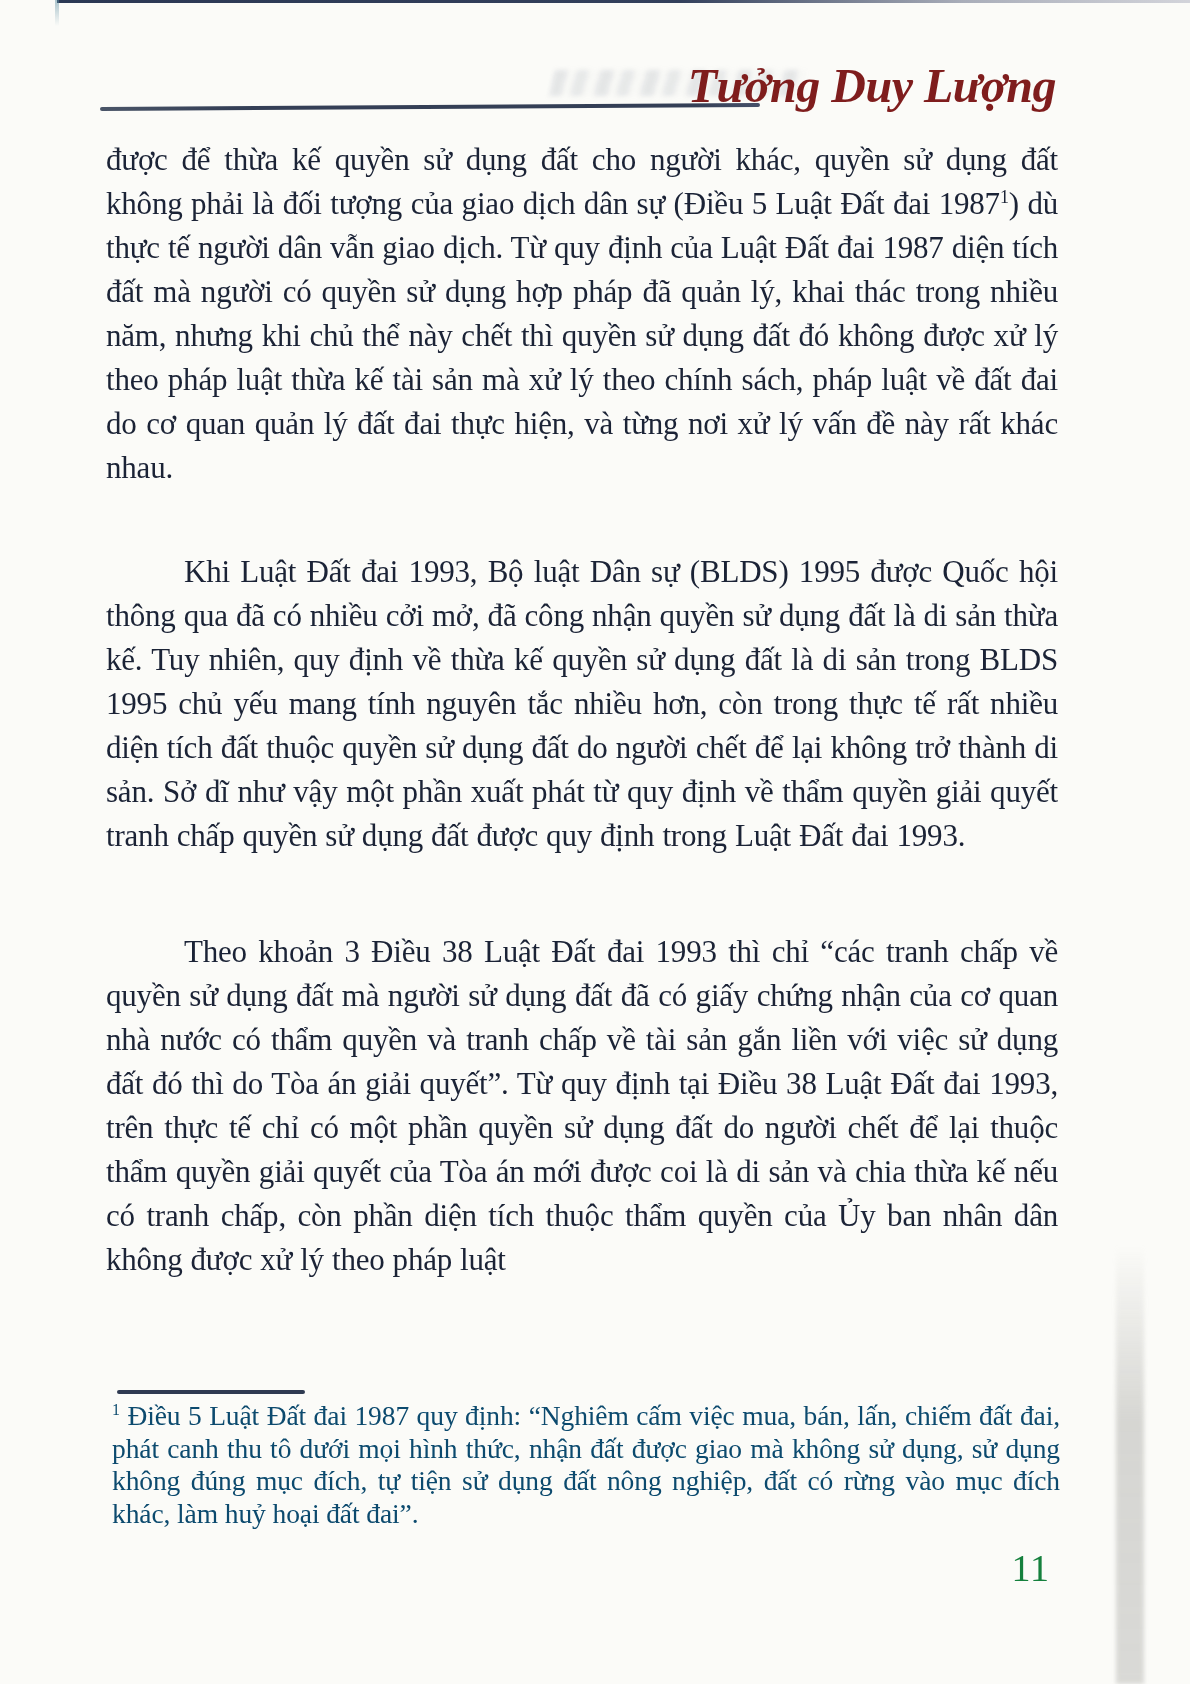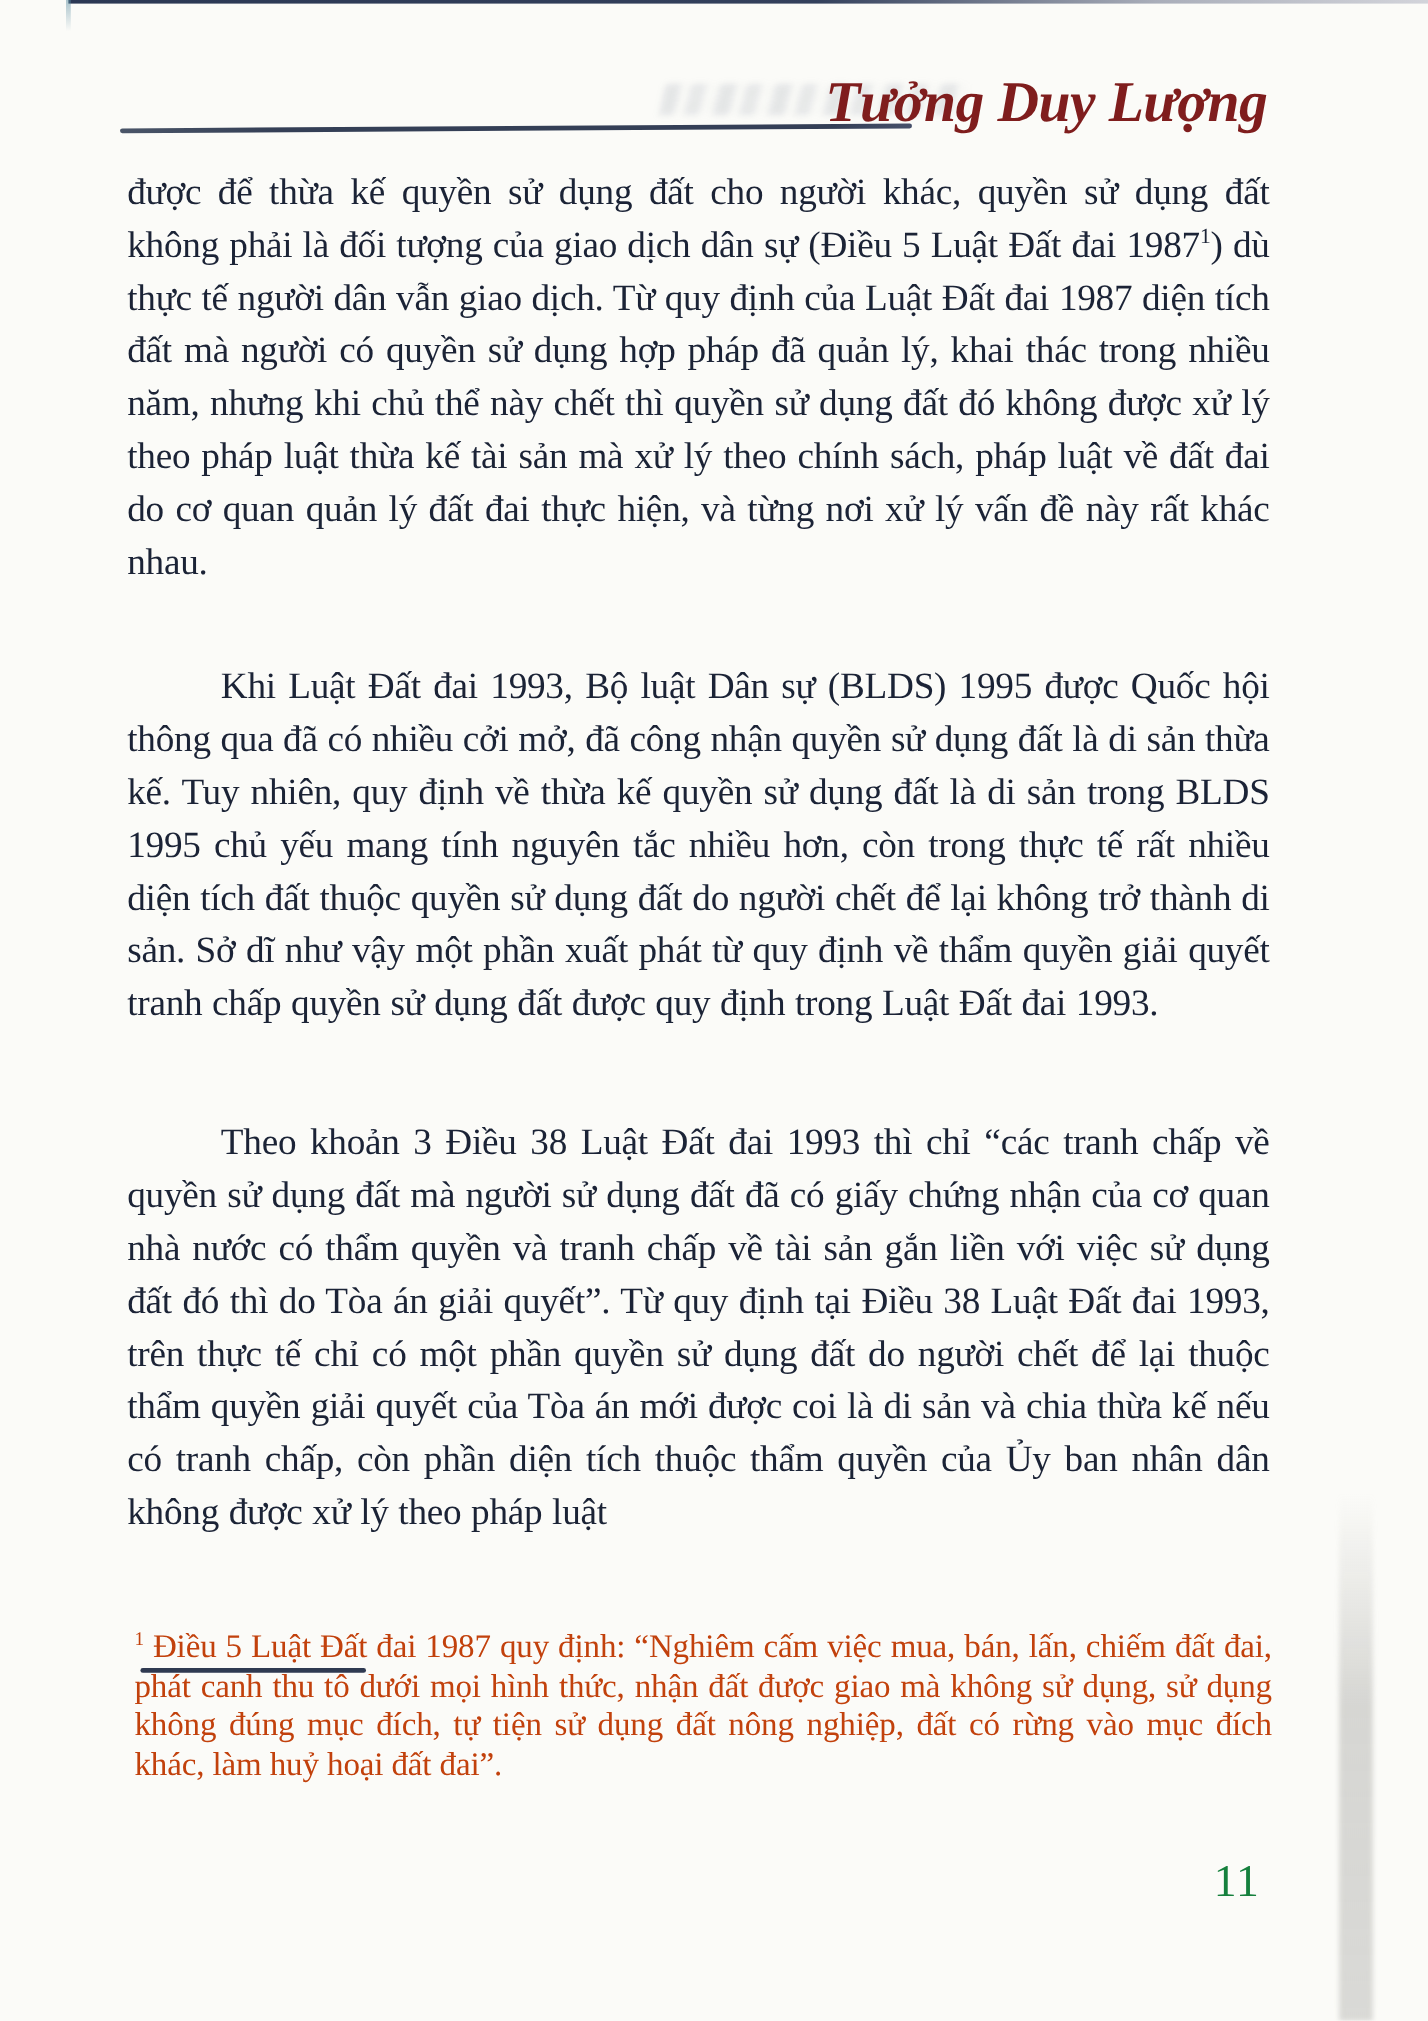--- a/index.html
+++ b/index.html
@@ -55,23 +55,23 @@
   #para-3 { top: 930px; }
   .indent { text-indent: 78px; }
   sup { font-size: 0.58em; line-height: 0; vertical-align: super; }
   .it { }
   
   .footnote-rule {
     position: absolute; left: 117px; top: 1390px; width: 188px; height: 4px;
     background: #2f3a51; border-radius: 2px;
   }
   .footnote {
-    position: absolute; left: 112px; top: 1356px; width: 948px; margin: 0;
+    position: absolute; left: 112px; top: 1400px; width: 948px; margin: 0;
     font-size: 27.5px; line-height: 32.5px; text-align: justify;
-    color: #c2410c; letter-spacing: -0.1px;
+    color: #0c4a6e; letter-spacing: -0.1px;
   }
   
   .page-number {
     position: absolute; top: 1546px; right: 140px;
     font-size: 38px; color: #15803d; letter-spacing: 1px;
   }
 </style>
 </head>
 <body>
 

